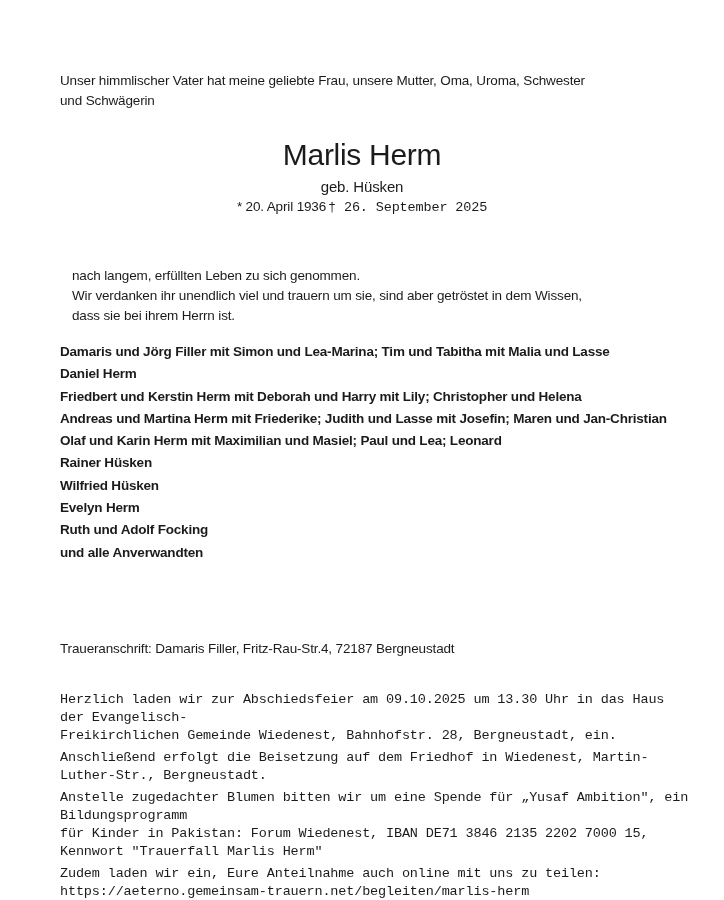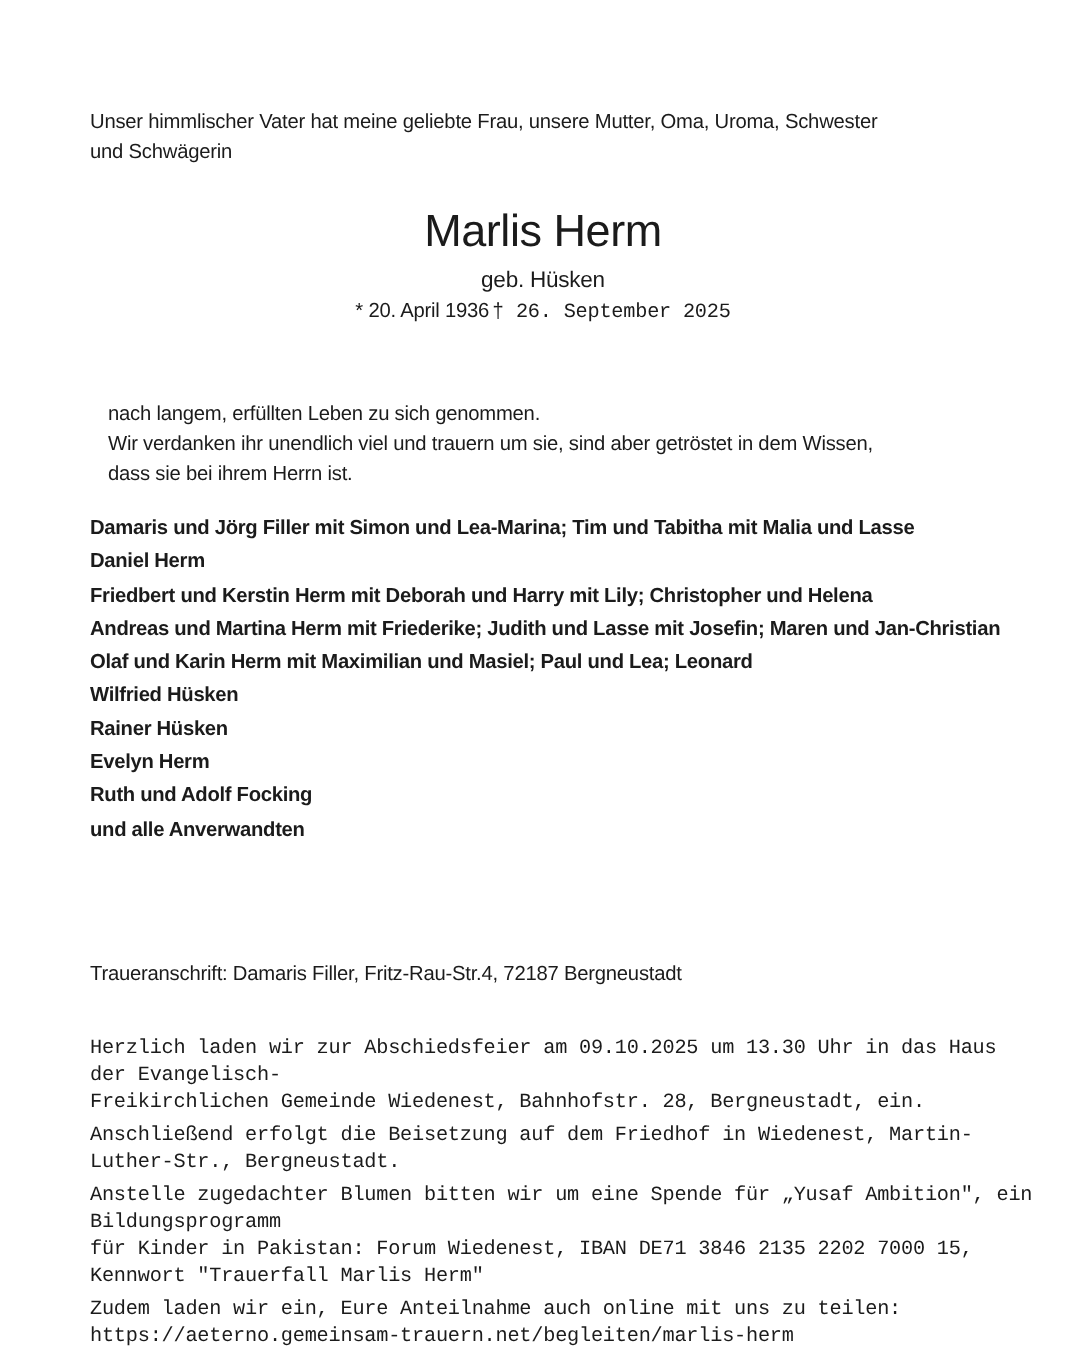--- a/index.html
+++ b/index.html
@@ -120,22 +120,22 @@
     <span class="line">Wir verdanken ihr unendlich viel und trauern um sie, sind aber getröstet in dem Wissen,</span>
     <span class="line">dass sie bei ihrem Herrn ist.</span>
   </p>
 
   <div class="mourners">
     <span class="line">Damaris und Jörg Filler mit Simon und Lea-Marina; Tim und Tabitha mit Malia und Lasse</span>
     <span class="line">Daniel Herm</span>
     <span class="line">Friedbert und Kerstin Herm mit Deborah und Harry mit Lily; Christopher und Helena</span>
     <span class="line">Andreas und Martina Herm mit Friederike; Judith und Lasse mit Josefin; Maren und Jan-Christian</span>
     <span class="line">Olaf und Karin Herm mit Maximilian und Masiel; Paul und Lea; Leonard</span>
+    <span class="line">Rainer Hüsken</span>
     <span class="line">Wilfried Hüsken</span>
-    <span class="line">Rainer Hüsken</span>
     <span class="line">Evelyn Herm</span>
     <span class="line">Ruth und Adolf Focking</span>
     <span class="line">und alle Anverwandten</span>
   </div>
 
   <p class="condolence-address">Traueranschrift: Damaris Filler, Fritz-Rau-Str.4, 72187 Bergneustadt</p>
 
   <div class="notices">
     <p>
       <span class="line">Herzlich laden wir zur Abschiedsfeier am 09.10.2025 um 13.30 Uhr in das Haus der Evangelisch-</span>

